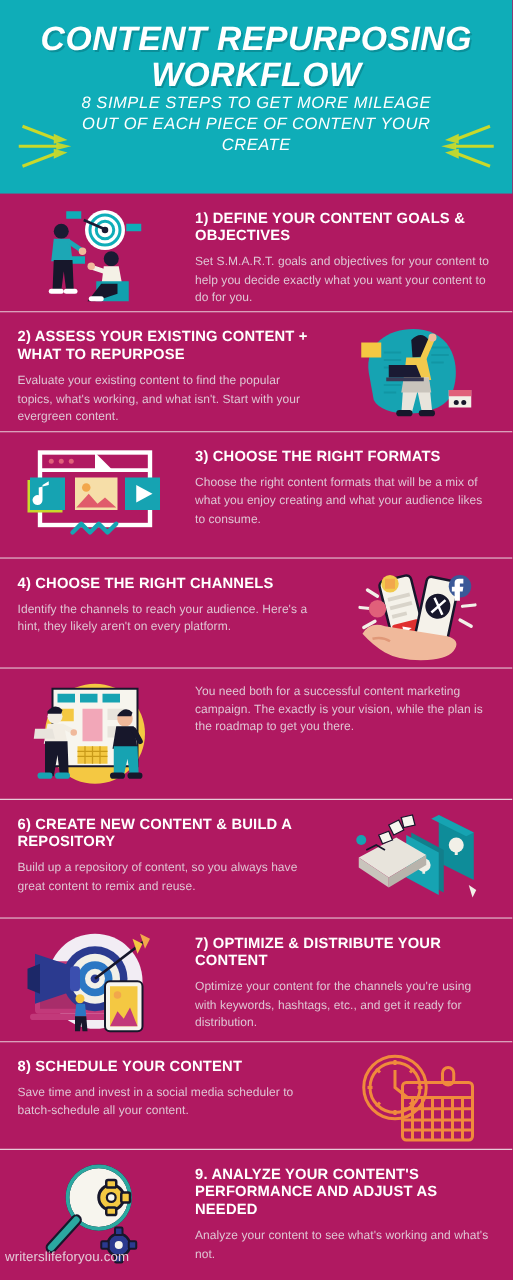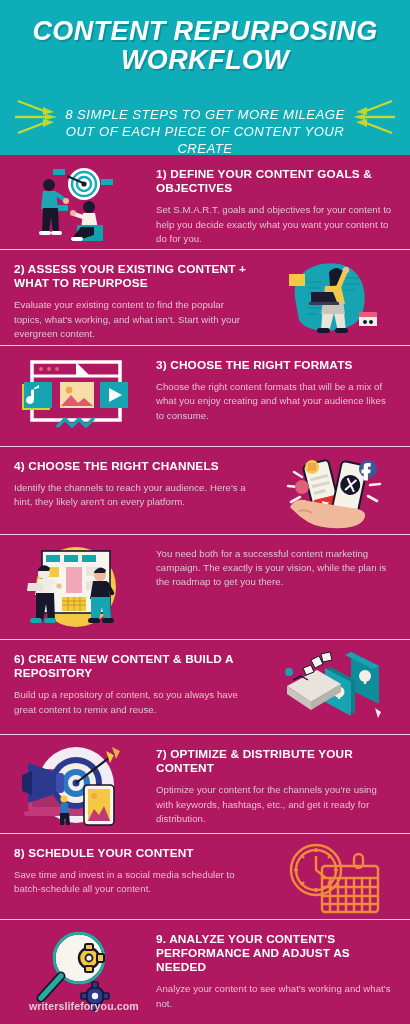--- a/index.html
+++ b/index.html
@@ -30,21 +30,21 @@
     text-shadow:1.5px 1.5px 0 rgba(0,70,80,0.28);
     padding-top:7px;
   }
   .subtitle {
     color:#ffffff;
     font-size:13.2px;
     font-weight:500;
     letter-spacing:0.45px;
     line-height:1.28;
     text-transform:uppercase;
-    margin-top:33px;
+    margin-top:0;
     padding:0 48px;
   }
   .burst { position:absolute; top:92px; width:44px; height:52px; }
   .burst.left { left:14px; }
   .burst.right { right:14px; transform:scaleX(-1); }
 
   
   .step {
     position:relative;
     display:flex;
@@ -83,26 +83,25 @@
   }
   .step-desc {
     color:#DFC6D4;
     font-size:9.6px;
     line-height:1.48;
     letter-spacing:0.05px;
   }
 
   .footer-url {
     position:absolute;
-    left:29px;
+    left:4px;
     bottom:12px;
     color:#E3CBD8;
     font-size:10.6px;
     letter-spacing:0.1px;
-    font-weight:bold;
   }
   .step-9 { min-height:119px; }
 </style>
 </head>
 <body>
 
 <div class="page">
 
   <div class="header">
     <svg class="burst left" viewBox="0 0 44 52">

